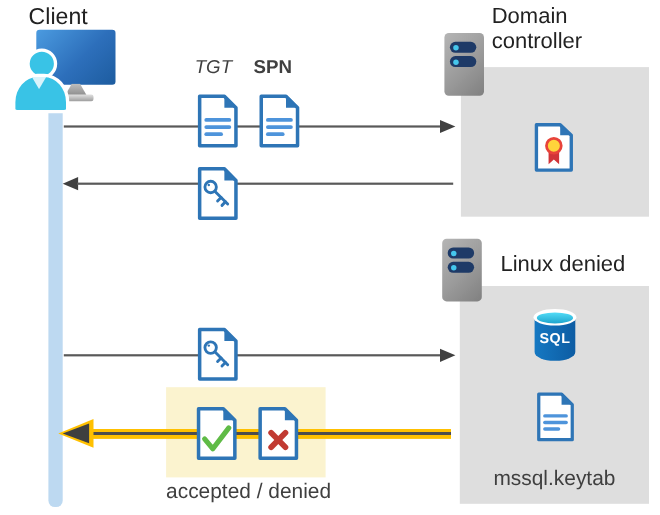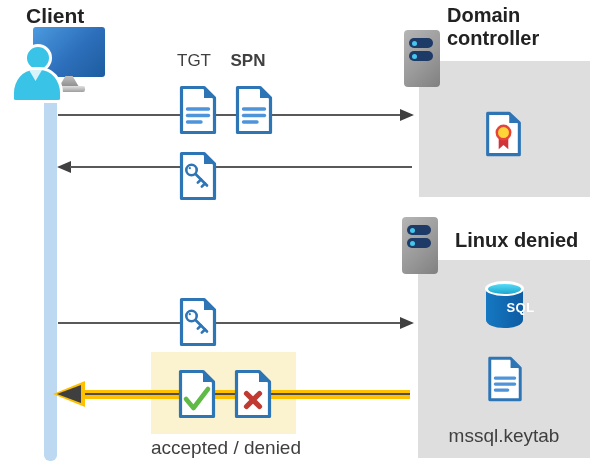--- a/index.html
+++ b/index.html
@@ -1,21 +1,21 @@
 <!DOCTYPE html>
 <html><head>
 <meta charset="utf-8">
 <style>
   html,body{margin:0;padding:0;background:#fff;}
   #stage{position:relative;width:600px;height:468px;background:#ffffff;overflow:hidden;
          font-family:"Liberation Sans",sans-serif;}
   .abs{position:absolute;}
 
   
-  .hdr{font-weight:700;color:#222;font-size:20px;line-height:23px;}
+  .hdr{font-weight:400;color:#222;font-size:20px;line-height:23px;}
   .lbl{color:#404040;font-size:17px;text-align:center;}
   .cap{color:#3f3f3f;font-size:19px;text-align:center;}
 
   
   .panel{background:#dedede;}
   #highlight-box{left:151px;top:352px;width:145px;height:82px;background:#fbf3cf;}
 
   
   #timeline{left:44px;top:88px;width:13px;height:373px;background:#bdd9f1;border-radius:3px 3px 6px 6px;z-index:1;}
 
@@ -57,21 +57,21 @@
     border-top:9px solid transparent;border-bottom:9px solid transparent;border-right:24px solid #3f3f3f;}
 
   
   #sql-body{left:486px;top:288px;width:37px;height:40px;z-index:2;
     background:linear-gradient(90deg,#1578c2,#0d5ca3);
     border-radius:2px 2px 18px 18px / 2px 2px 8px 8px;}
   #sql-top{left:485px;top:281px;width:39px;height:15px;border-radius:50%;background:#fff;z-index:3;}
   #sql-top-inner{left:488px;top:283.5px;width:33px;height:10px;border-radius:50%;z-index:4;
     background:linear-gradient(180deg,#53dcf7,#1fa6ce);}
   #sql-text{left:486px;top:300px;width:37px;text-align:center;color:#fff;font-weight:700;
-    font-size:13px;letter-spacing:.5px;z-index:4;margin-left:16px;}
+    font-size:13px;letter-spacing:.5px;z-index:4;}
 
   .doc{z-index:3;}
   svg{display:block;}
 </style>
 </head>
 <body>
 
 <div id="stage">
 
   <div class="abs hdr" style="left:26px;top:4px;font-size:21px;">Client</div>
@@ -101,21 +101,21 @@
   </div>
   <div class="abs server" style="left:402px;top:217px;">
     <div class="slot s1">
         <div class="dot"></div>
       </div>
     <div class="slot s2">
         <div class="dot"></div>
       </div>
   </div>
 
-  <div class="abs lbl" style="left:172px;top:51px;width:44px;">TGT</div>
+  <div class="abs lbl" style="left:172px;top:51px;width:44px;font-style:italic;">TGT</div>
   <div class="abs lbl" style="left:226px;top:51px;width:44px;font-weight:bold;">SPN</div>
 
   <div class="abs gline" style="left:58px;top:114px;width:343px;"></div>
   <div class="abs head-r" style="left:400px;top:108.5px;"></div>
 
   <div class="abs head-l" style="left:57px;top:160.5px;"></div>
   <div class="abs gline" style="left:70px;top:166px;width:342px;"></div>
 
   <div class="abs gline" style="left:58px;top:322px;width:343px;"></div>
   <div class="abs head-r" style="left:400px;top:316.5px;"></div>

